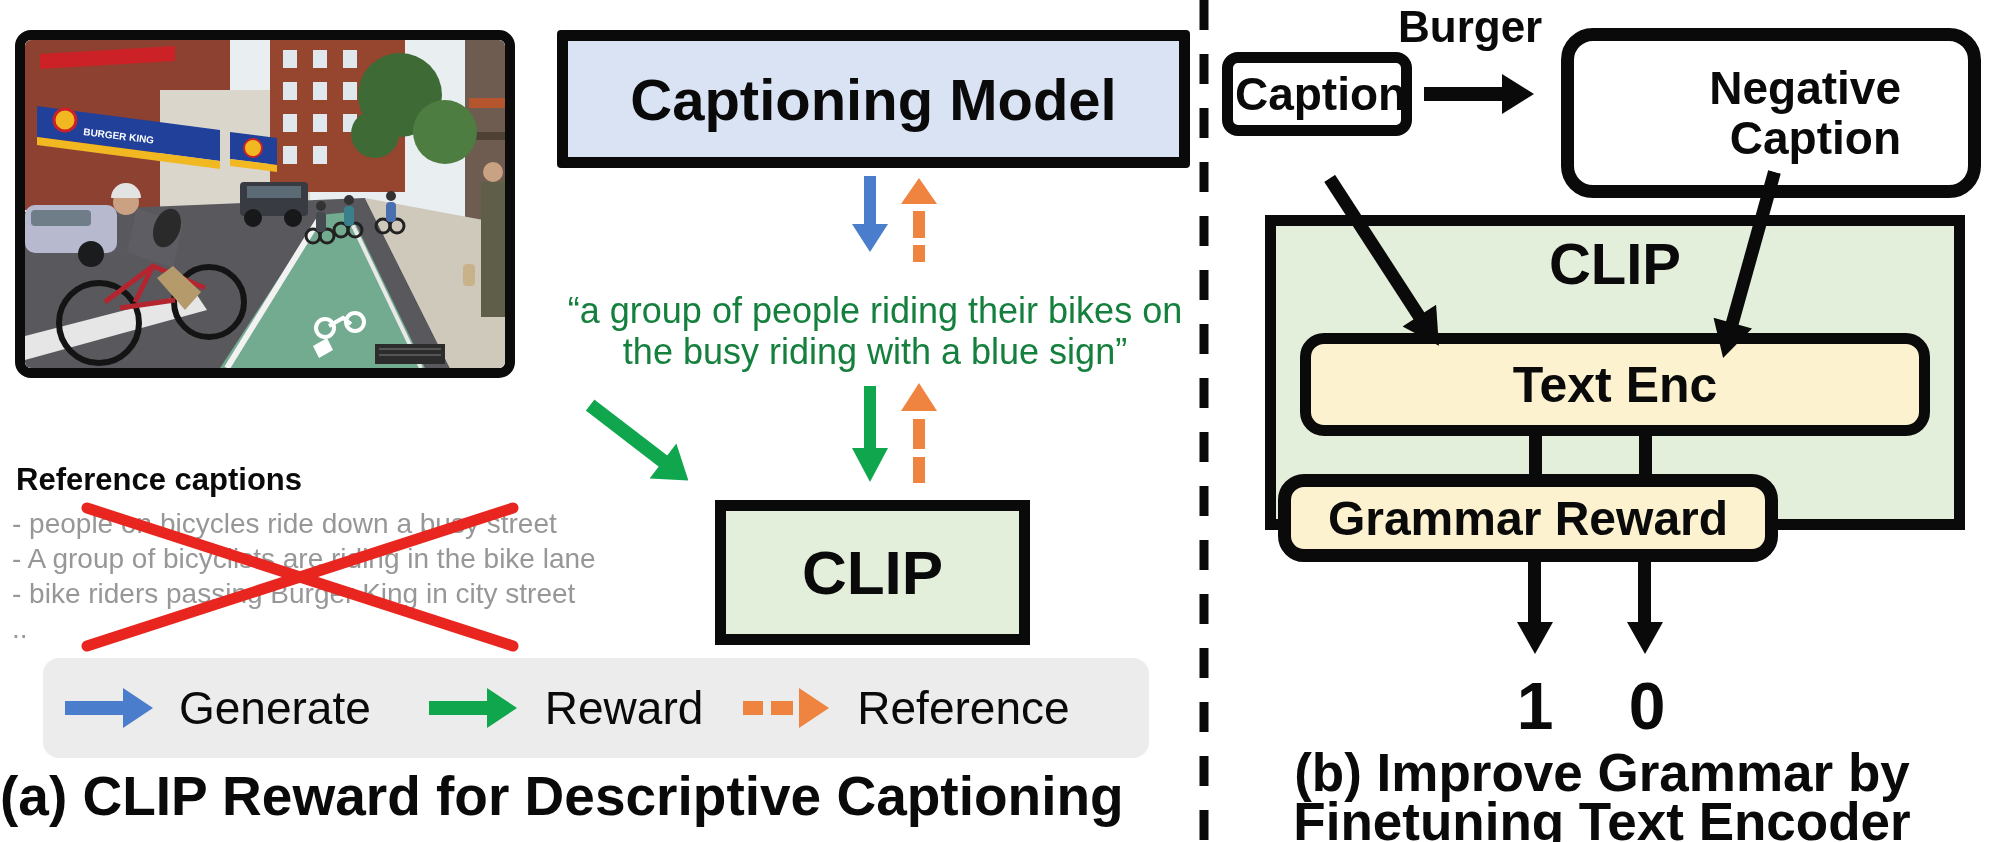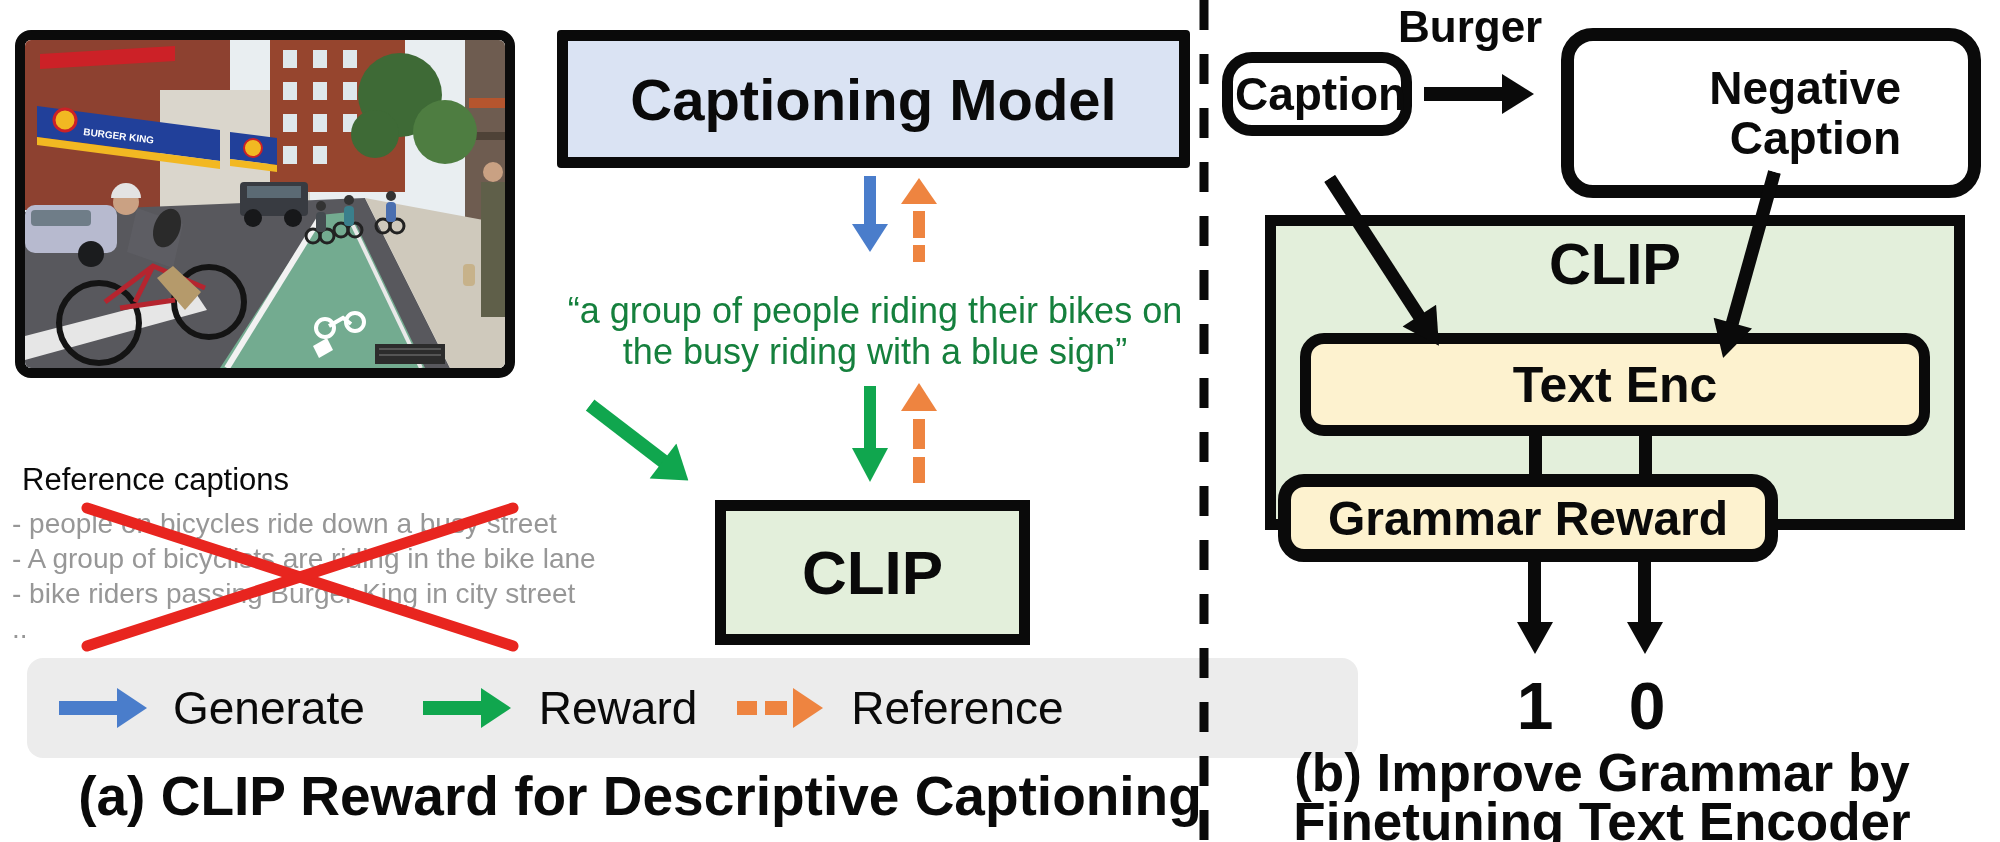--- a/index.html
+++ b/index.html
@@ -4,28 +4,28 @@
 <style>
   html,body{margin:0;padding:0;background:#ffffff;}
   .stage{position:relative;width:2000px;height:842px;background:#ffffff;overflow:hidden;
          font-family:"Liberation Sans", sans-serif;color:#0a0a0a;}
   .abs{position:absolute;}
   .box{box-sizing:border-box;border:11px solid #0a0a0a;display:flex;align-items:center;
        justify-content:center;font-weight:bold;text-align:right;}
   .model-box{left:557px;top:30px;width:633px;height:138px;background:#dae3f3;font-size:58px;border-radius:4px;}
   .clip-box-a{left:715px;top:500px;width:315px;height:145px;background:#e3efdb;font-size:62px;}
   .quote{left:545px;top:290px;width:660px;text-align:center;font-size:36px;line-height:41px;color:#15803d;}
-  .ref-head{left:22px;top:462px;font-size:31px;font-weight:normal;}
+  .ref-head{left:16px;top:462px;font-size:31px;font-weight:bold;}
   .ref-list{left:12px;top:506px;font-size:28px;line-height:35px;color:#979797;}
-  .legend{left:27px;top:658px;width:1331px;height:100px;background:#ececec;border-radius:16px;
-          display:flex;align-items:center;padding-left:32px;box-sizing:border-box;}
+  .legend{left:43px;top:658px;width:1106px;height:100px;background:#ececec;border-radius:16px;
+          display:flex;align-items:center;padding-left:22px;box-sizing:border-box;}
   .legend .lbl{font-size:46px;color:#0a0a0a;}
-  .cap-a{left:0px;top:764px;width:1192px;text-align:center;font-size:55px;font-weight:bold;padding-left:44px;}
+  .cap-a{left:0px;top:764px;width:1192px;font-size:55px;font-weight:bold;}
   .noise{left:1398px;top:2px;width:130px;text-align:center;font-size:44px;font-weight:bold;}
-  .caption-box{left:1222px;top:52px;width:190px;height:84px;background:#fff;font-size:46px;border-radius:30px;padding-left:7px;}
+  .caption-box{left:1222px;top:52px;width:190px;height:84px;background:#fff;font-size:46px;border-radius:16px;padding-left:7px;}
   .negcap-box{left:1545px;top:28px;width:420px;height:170px;background:#fff;font-size:46px;
               border-radius:32px;border-width:13px;line-height:50px;margin-left:16px;}
   .negcap-box span{display:block;width:260px;}
   .clip-box-b{left:1265px;top:215px;width:700px;height:315px;background:#e3efdb;border:11px solid #0a0a0a;
               box-sizing:border-box;z-index:1;}
   .clip-b-label{left:1265px;top:230px;width:700px;text-align:center;font-size:58px;font-weight:bold;z-index:2;}
   .textenc-box{left:1300px;top:333px;width:630px;height:103px;background:#fdf2cf;font-size:50px;z-index:3;border-radius:24px;}
   .grammar-box{left:1278px;top:474px;width:500px;height:88px;background:#fdf2cf;font-size:48px;
                border-radius:26px;border-width:13px;z-index:4;}
   .stub{width:13px;height:42px;background:#0a0a0a;z-index:2;}

